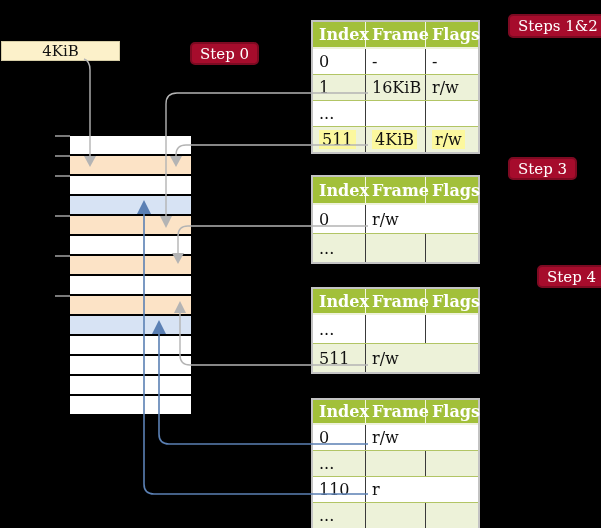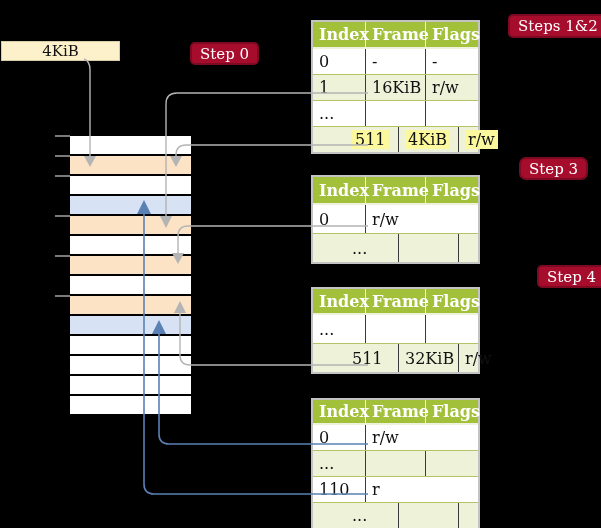--- a/index.html
+++ b/index.html
@@ -43,21 +43,21 @@
   }
   
   .ptable{position:absolute;left:311px;width:165px;border:2px solid #c3c3c3;z-index:2;background:#8b5cf6;}
   .thead{display:grid;grid-template-columns:53px 60px 52px;background:var(--header-green);
          border-bottom:2px solid #eef2dc;}
   .th{color:#fff;font-weight:bold;font-size:16px;display:flex;align-items:center;
       padding-left:6px;box-sizing:border-box;border-right:1px solid rgba(255,255,255,.85);}
   .th.last{border-right:none;}
   .trow{display:grid;grid-template-columns:53px 60px 52px;background:#fff;
         border-bottom:1.5px solid #b2c565;}
-  .trow:last-child{border-bottom:none;padding-left:33px;}
+  .trow:last-child{border-bottom:none;}
   .trow.alt{background:var(--row-alt);}
   .td{font-size:16px;color:#111;display:flex;align-items:center;padding-left:6px;
       box-sizing:border-box;border-right:1px solid #3a3a3a;overflow:hidden;}
   .td.last{border-right:none;}
   .t1 .thead{height:25px;} .t1 .trow{height:25px;}
   .t2 .thead{height:26px;} .t2 .trow{height:28px;}
   .t3 .thead{height:24px;} .t3 .trow{height:28px;}
   .t4 .thead{height:23px;} .t4 .trow{height:25px;}
   .hl{background:var(--highlight-yellow);padding:0 3px;}
   
@@ -99,21 +99,21 @@
   <div id="legend-box">
     <span>4KiB</span>
   </div>
 
   <div class="badge" style="left:190px;top:42px;">
     <span>Step 0</span>
   </div>
   <div class="badge" style="left:508px;top:14px;height:20px;">
     <span>Steps 1&amp;2</span>
   </div>
-  <div class="badge" style="left:519px;top:157px;border-radius:7px;">
+  <div class="badge" style="left:508px;top:157px;">
     <span>Step 3</span>
   </div>
   <div class="badge" style="left:537px;top:265px;">
     <span>Step 4</span>
   </div>
 
   <div class="ptable t1" style="top:20px;">
     <div class="thead">
       <div class="th">Index</div>
       <div class="th">Frame</div>
@@ -170,21 +170,20 @@
       <div class="th">Frame</div>
       <div class="th last">Flags</div>
     </div>
     <div class="trow">
       <div class="td">...</div>
       <div class="td"></div>
       <div class="td last"></div>
     </div>
     <div class="trow alt">
       <div class="td">511</div>
-      <div class="td">32KiB</div>
       <div class="td last">r/w</div>
     </div>
   </div>
 
   <div class="ptable t4" style="top:398px;">
     <div class="thead">
       <div class="th">Index</div>
       <div class="th">Frame</div>
       <div class="th last">Flags</div>
     </div>

